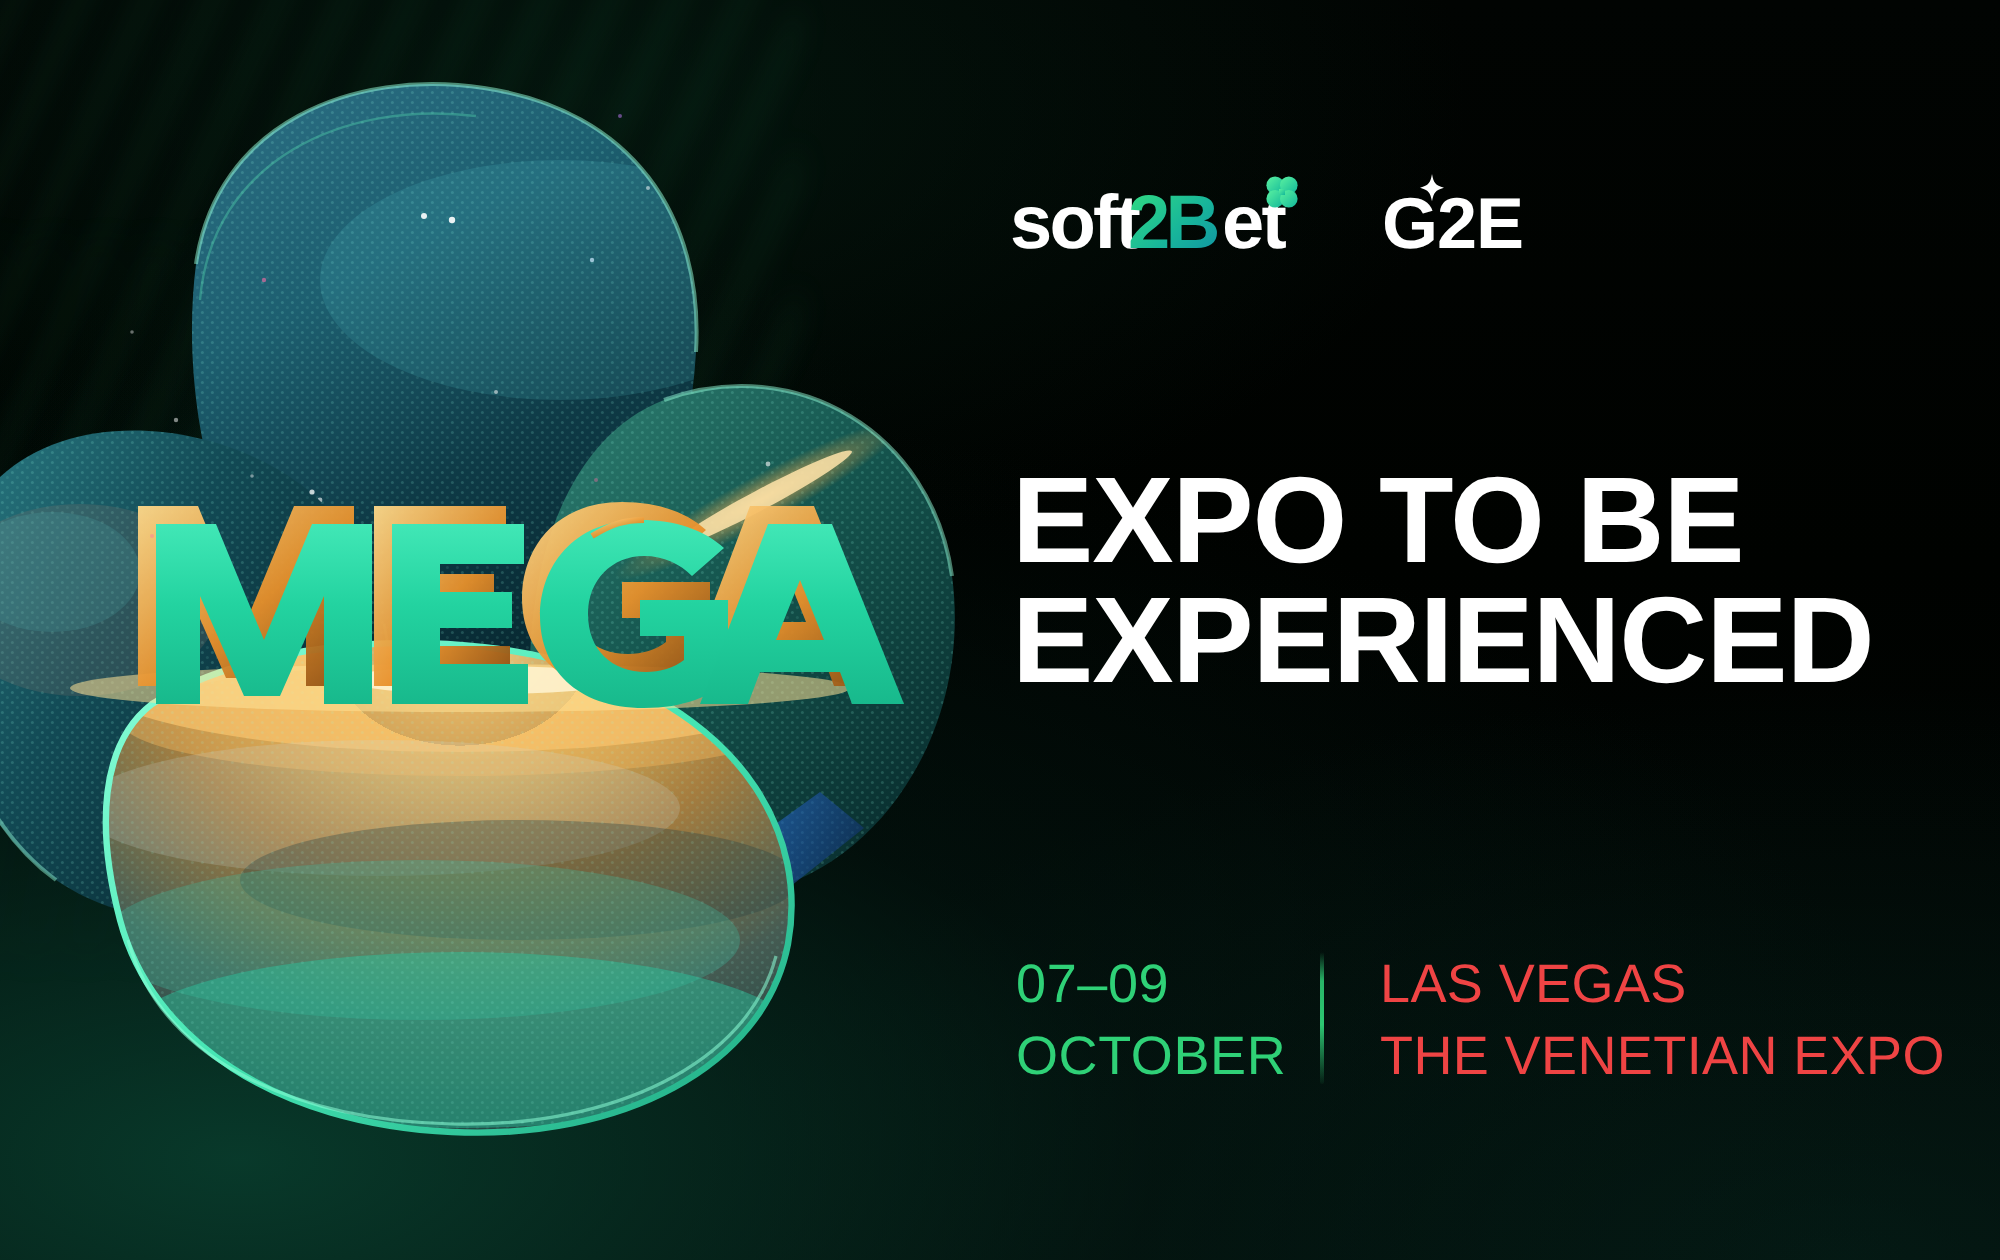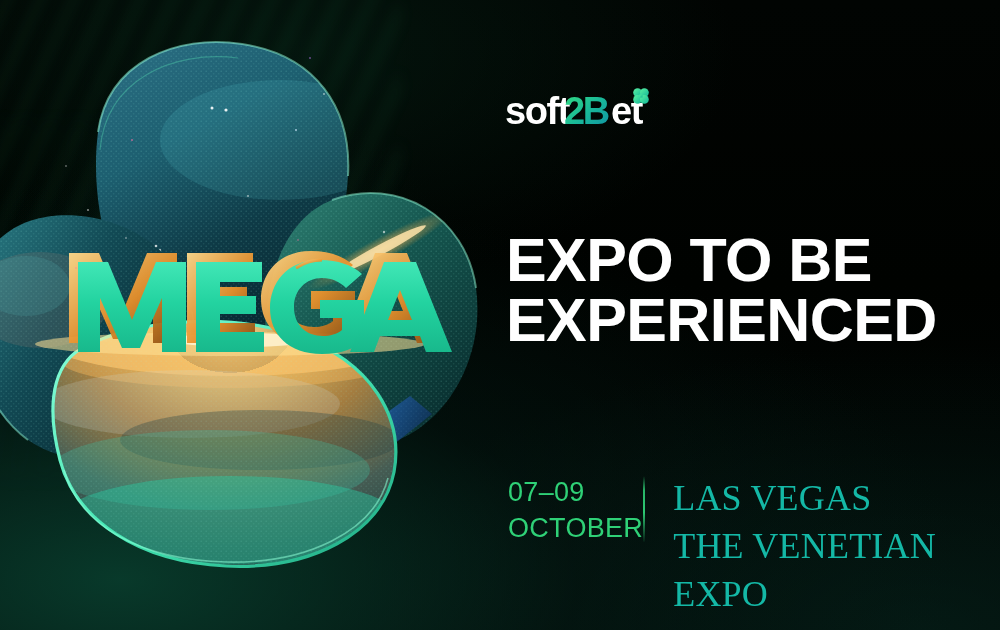--- a/index.html
+++ b/index.html
@@ -93,27 +93,26 @@
     width:2px; height:66px;
     margin:2px 28px 0 0;
     background:linear-gradient(180deg,
       rgba(47,209,119,0) 0%,
       rgba(47,209,119,0.85) 22%,
       rgba(47,209,119,0.95) 55%,
       rgba(47,209,119,0.05) 100%);
     border-radius:2px;
   }
   .info-venue {
-    color:#14b8a6;
-    font-size:36px;
+    color:#ef4444;
+    font-size:27px;
     line-height:1.34;
     font-weight:500;
     letter-spacing:0.2px;
     white-space:pre-line;
-    font-family:Liberation Serif, serif;
   }
 </style>
 </head>
 <body>
 
 <div id="banner">
 
   <div class="bg-base"></div>
   <div class="bg-streaks"></div>
   <div class="bg-streaks2"></div>
@@ -369,20 +368,30 @@
           <g transform="translate(136,10)">
             <circle cx="-3.4" cy="-3.4" r="4.4" fill="url(#cloverGrad)"></circle>
             <circle cx="3.4" cy="-3.4" r="4.4" fill="url(#cloverGrad)"></circle>
             <circle cx="-3.4" cy="3.4" r="4.4" fill="url(#cloverGrad)"></circle>
             <circle cx="3.4" cy="3.4" r="4.4" fill="url(#cloverGrad)"></circle>
             <rect x="-1.5" y="-1.5" width="3" height="3" fill="url(#cloverGrad)"></rect>
           </g>
         </svg>
       </div>
 
+      <div class="logo-g2e">
+        <svg width="84" height="46" viewBox="0 0 84 46" xmlns="http://www.w3.org/2000/svg">
+          <text x="0" y="38" font-family="'Liberation Sans',sans-serif" font-size="36" font-weight="700" fill="#ffffff" letter-spacing="-0.5">G2E</text>
+
+          <g transform="translate(25,8)">
+            <path d="M0,-7 C0.9,-2.4 1.6,-1.4 6,-0.1 C1.6,1.2 0.9,2.2 0,6.6
+                     C-0.9,2.2 -1.6,1.2 -6,-0.1 C-1.6,-1.4 -0.9,-2.4 0,-7 Z" fill="#ffffff"></path>
+          </g>
+        </svg>
+      </div>
     </div>
 
     <h1 class="headline">EXPO TO BE
 EXPERIENCED</h1>
 
     <div class="info">
       <div class="info-dates">07–09
 OCTOBER</div>
       <div class="info-divider"></div>
       <div class="info-venue">LAS VEGAS

